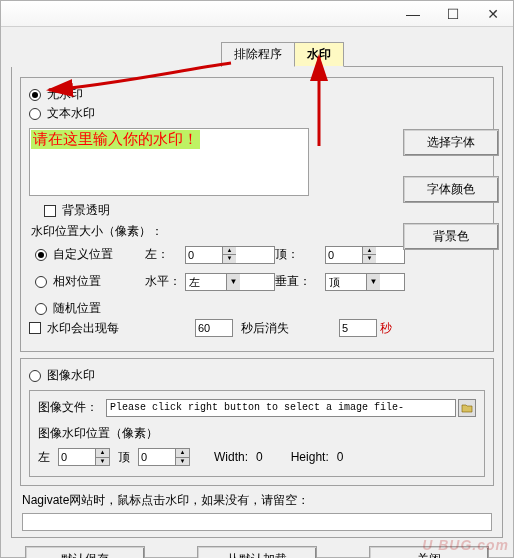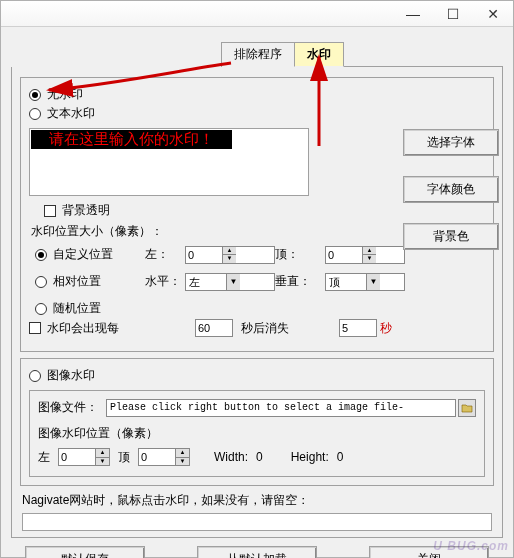--- a/index.html
+++ b/index.html
@@ -13,40 +13,40 @@
   .tab { padding: 3px 12px; font-size: 12px; border: 1px solid #a0a0a0; border-bottom: none; background: #f0f0f0; margin-right: -1px; position: relative; top: 1px; }
   .tab.active { background: #fef9c3; border-bottom: 1px solid #f0f0f0; z-index: 2; font-weight: bold; }
   .tabpanel { border: 1px solid #a0a0a0; border-top: none; padding: 10px 8px 6px 8px; }
   .fieldset { border: 1px solid #a0a0a0; margin: 0 0 6px 0; padding: 6px 8px 8px 8px; position: relative; }
   .row { display: flex; align-items: center; font-size: 12px; margin: 2px 0; }
   .radio { width: 12px; height: 12px; border: 1px solid #333; border-radius: 50%; margin-right: 6px; display: inline-flex; align-items: center; justify-content: center; background: #fff; }
   .radio.checked::after { content: ""; width: 6px; height: 6px; background: #000; border-radius: 50%; }
   .checkbox { width: 12px; height: 12px; border: 1px solid #333; margin-right: 6px; background: #fff; display: inline-block; }
   .label { font-size: 12px; }
   .textarea { width: 280px; height: 68px; border: 1px solid #a0a0a0; background: #fff; font-size: 13px; padding: 1px; margin-top: 4px; }
-  .highlight { background: #000000; color: #ff0000; font-size: 15px; padding: 0 18px; display: inline-block; }
+  .highlight { background: #bef264; color: #ff0000; font-size: 15px; padding: 0 2px; display: inline-block; }
   .sidebtns { position: absolute; right: 14px; top: 128px; display: flex; flex-direction: column; gap: 20px; }
   .btn { border: 1px solid #a0a0a0; background: #f0f0f0; font-size: 12px; padding: 4px 0; width: 96px; text-align: center; box-shadow: 1px 1px 0 #d0d0d0 inset, -1px -1px 0 #888 inset; }
   .numfield { display: inline-flex; border: 1px solid #888; background: #fff; height: 18px; font-size: 11px; }
   .numfield input { border: none; width: 36px; font-size: 11px; padding: 0 2px; outline: none; }
   .spinner { width: 14px; display: flex; flex-direction: column; border-left: 1px solid #888; }
   .spinner span { flex: 1; font-size: 6px; line-height: 7px; text-align: center; background: #e0e0e0; border-bottom: 1px solid #888; }
   .spinner span:last-child { border-bottom: none; }
   .combo { display: inline-flex; border: 1px solid #888; background: #fff; height: 18px; font-size: 11px; }
   .combo span.val { width: 40px; padding: 1px 3px; }
   .combo .drop { width: 14px; background: #e0e0e0; border-left: 1px solid #888; font-size: 8px; text-align: center; line-height: 16px; }
   .grid3 { display: grid; grid-template-columns: 110px 40px 90px 50px 80px; row-gap: 6px; align-items: center; font-size: 12px; margin-left: 6px; }
   .ml { margin-left: 8px; }
   .footerbtns { display: flex; justify-content: space-between; padding: 8px 14px 0 14px; }
   .footerbtns .btn { width: 120px; }
   .arrow { position: absolute; pointer-events: none; z-index: 50; }
   .arrow svg { overflow: visible; }
   .pathline { border: 1px solid #888; background: #fff; font-family: Liberation Mono, monospace; font-size: 10px; padding: 2px 3px; white-space: nowrap; overflow: hidden; text-overflow: ellipsis; flex: 1; }
   .browsebtn { width: 18px; height: 18px; border: 1px solid #888; background: #e0e0e0; margin-left: 2px; display: flex; align-items: center; justify-content: center; }
-  .watermark-corner { position:absolute; right:4px; bottom:4px; font-size:12px; font-weight:700; color:#4c1d95; opacity:.25; letter-spacing:1px; font-style:italic; pointer-events:none; }
+  .watermark-corner { position:absolute; right:4px; bottom:4px; font-size:14px; font-weight:700; color:#b91c1c; opacity:.25; letter-spacing:1px; font-style:italic; pointer-events:none; }
 </style>
 </head>
 <body>
 
 <div class="window">
   <div class="titlebar">
     <div class="titlebtn">—</div>
     <div class="titlebtn">☐</div>
     <div class="titlebtn closebtn">✕</div>
   </div>

